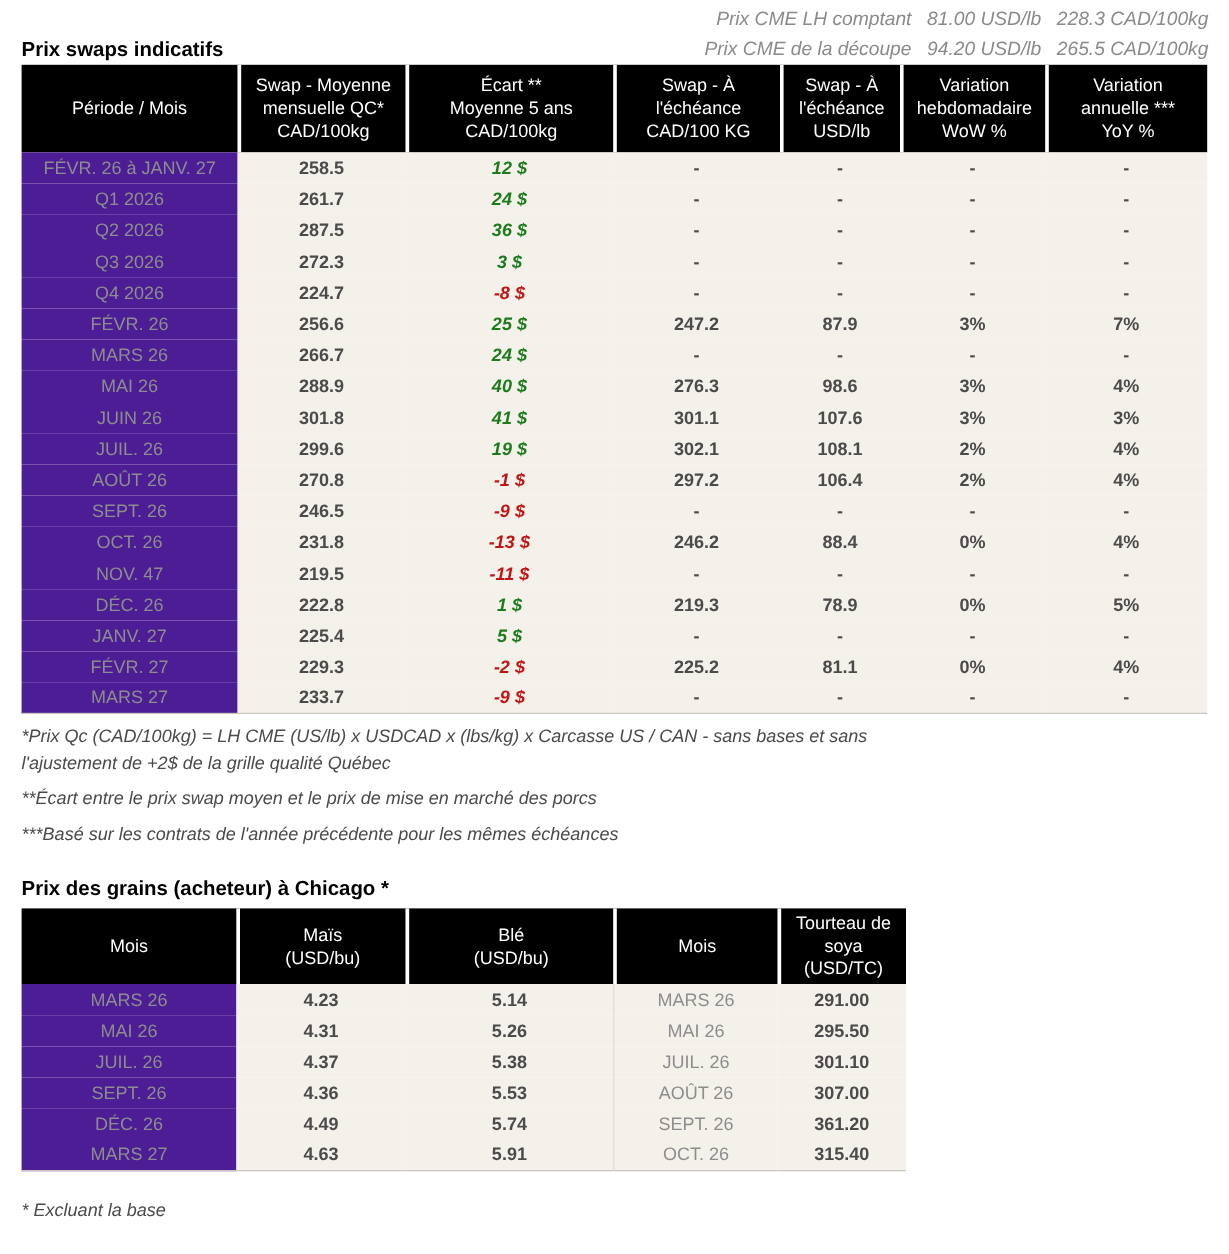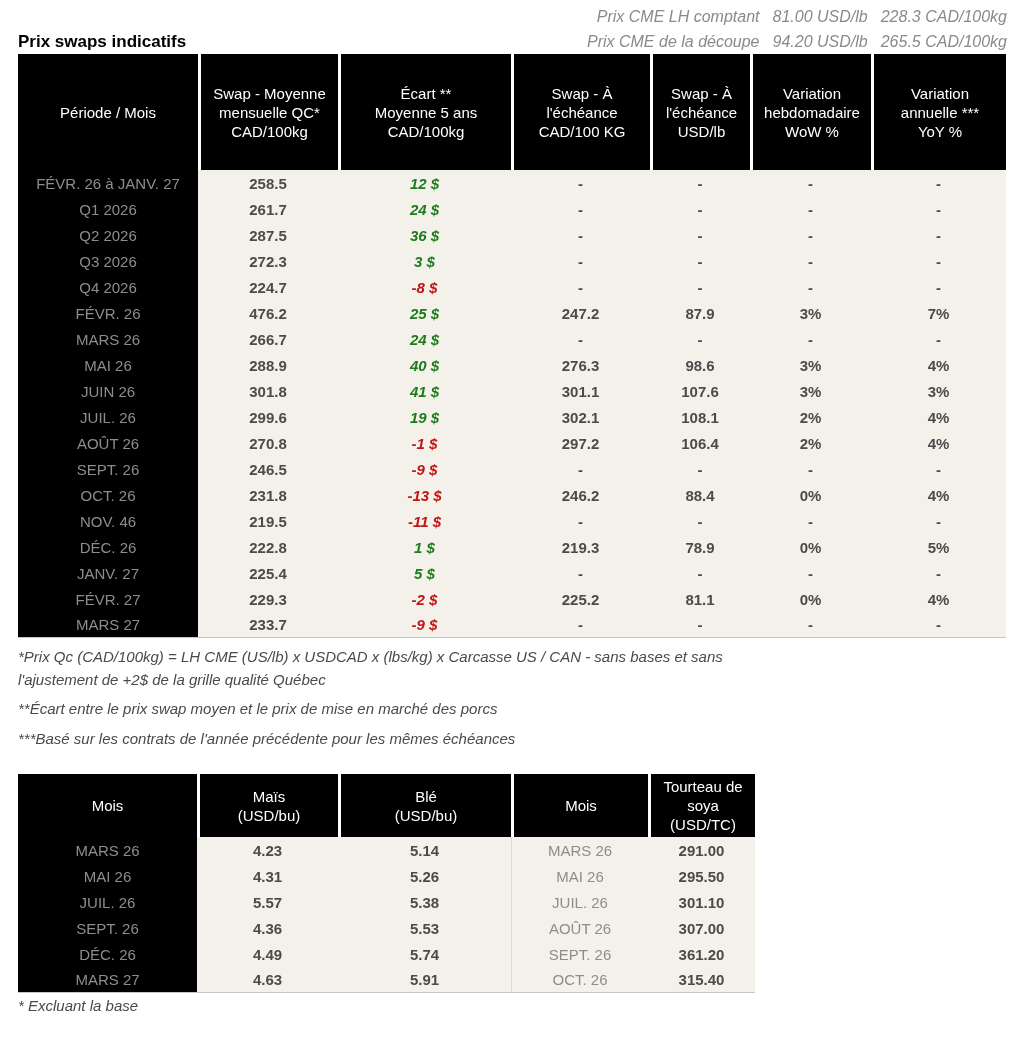--- a/index.html
+++ b/index.html
@@ -22,45 +22,45 @@
   th {
     background: #000; color: #fff; font-weight: normal;
     font-size: 15px; line-height: 19px; text-align: center; vertical-align: middle;
     white-space: pre-line; padding: 8px 1px;
   }
   th + th { border-left: 3px solid #fff; }
   td {
     font-size: 15px; height: 26px; text-align: center; vertical-align: middle;
     background: #f4f1ea; padding: 0 2px;
   }
-  td.period { background: #000000; color: #8d8d8d; }
+  td.period { background: #4c1d95; color: #8d8d8d; }
   td.val { color: #4b4b4b; font-weight: bold; }
   td.ecart { font-style: italic; font-weight: bold; }
   .c-green { color: #1c7c1c; }
   .c-red { color: #c11414; }
   .c-gray { color: #4b4b4b; }
   tbody tr:last-child td { border-bottom: 1px solid #c9c6bf; }
   #swaps-table { width: 988px; }
-  #swaps-table th { height: 116px; }
+  #swaps-table th { height: 73px; }
   #grains-table { width: 737px; }
   #grains-table th { height: 60px; padding: 3px 1px; }
   #grains-table td.divided { border-left: 1px solid #dedbd4; }
   #grains-table td.mois2 { color: #8d8d8d; }
 
   
   .notes-wrap { display: flex; justify-content: space-between; margin-top: 7px; }
   .notes-left { font-style: italic; color: #4a4a4a; font-size: 15px; max-width: 752px; }
   .note1 { line-height: 23px; margin-bottom: 9px; }
   .note2 { margin-bottom: 13px; }
   .note3 { margin-bottom: 0; }
   .notes-right { font-style: italic; color: #8a8a8a; font-size: 15px; text-align: right; margin-top: 13px; line-height: 27px; white-space: nowrap; }
 
   .grains-section { margin-top: 27px; }
   .grains-title { margin-bottom: 4px; }
-  .bottom-note { font-style: italic; color: #4a4a4a; font-size: 15px; margin-top: 4px; }
+  .bottom-note { font-style: italic; color: #4a4a4a; font-size: 15px; margin-top: 24px; }
 </style>
 </head>
 <body>
 
 <div class="page">
 
   <div class="header-row">
     <div class="section-title">Prix swaps indicatifs</div>
     <div class="cme-lines">
       <div class="cme-line">
@@ -146,21 +146,21 @@
           <td class="period">Q4 2026</td>
           <td class="val">224.7</td>
           <td class="ecart c-red">-8 $</td>
           <td class="val">-</td>
           <td class="val">-</td>
           <td class="val c-gray">-</td>
           <td class="val c-gray">-</td>
         </tr>
         <tr>
           <td class="period">FÉVR. 26</td>
-          <td class="val">476.2</td>
+          <td class="val">256.6</td>
           <td class="ecart c-green">25 $</td>
           <td class="val">247.2</td>
           <td class="val">87.9</td>
           <td class="val c-green">3%</td>
           <td class="val c-green">7%</td>
         </tr>
         <tr>
           <td class="period">MARS 26</td>
           <td class="val">266.7</td>
           <td class="ecart c-green">24 $</td>
@@ -217,21 +217,21 @@
         <tr>
           <td class="period">OCT. 26</td>
           <td class="val">231.8</td>
           <td class="ecart c-red">-13 $</td>
           <td class="val">246.2</td>
           <td class="val">88.4</td>
           <td class="val c-green">0%</td>
           <td class="val c-green">4%</td>
         </tr>
         <tr>
-          <td class="period">NOV. 46</td>
+          <td class="period">NOV. 47</td>
           <td class="val">219.5</td>
           <td class="ecart c-red">-11 $</td>
           <td class="val">-</td>
           <td class="val">-</td>
           <td class="val c-green">-</td>
           <td class="val c-green">-</td>
         </tr>
         <tr>
           <td class="period">DÉC. 26</td>
           <td class="val">222.8</td>
@@ -273,20 +273,21 @@
 
   <div class="notes-wrap">
     <div class="notes-left">
       <div class="note1">*Prix Qc (CAD/100kg) = LH CME (US/lb) x USDCAD x (lbs/kg) x Carcasse US / CAN - sans bases et sans l'ajustement de +2$ de la grille qualité Québec</div>
       <div class="note2">**Écart entre le prix swap moyen et le prix de mise en marché des porcs</div>
       <div class="note3">***Basé sur les contrats de l'année précédente pour les mêmes échéances</div>
     </div>
   </div>
 
   <div class="grains-section">
+    <div class="section-title grains-title">Prix des grains (acheteur) à Chicago *</div>
     <table id="grains-table">
       <colgroup>
         <col style="width:179px">
           <col style="width:141px">
           <col style="width:173px">
         <col style="width:137px">
           <col style="width:107px">
       </colgroup>
       <thead>
         <tr>
@@ -311,21 +312,21 @@
           </tr>
           <tr>
             <td class="period">MAI 26</td>
             <td class="val">4.31</td>
             <td class="val">5.26</td>
             <td class="mois2 divided">MAI 26</td>
             <td class="val">295.50</td>
           </tr>
           <tr>
             <td class="period">JUIL. 26</td>
-            <td class="val">5.57</td>
+            <td class="val">4.37</td>
             <td class="val">5.38</td>
             <td class="mois2 divided">JUIL. 26</td>
             <td class="val">301.10</td>
           </tr>
           <tr>
             <td class="period">SEPT. 26</td>
             <td class="val">4.36</td>
             <td class="val">5.53</td>
             <td class="mois2 divided">AOÛT 26</td>
             <td class="val">307.00</td>

